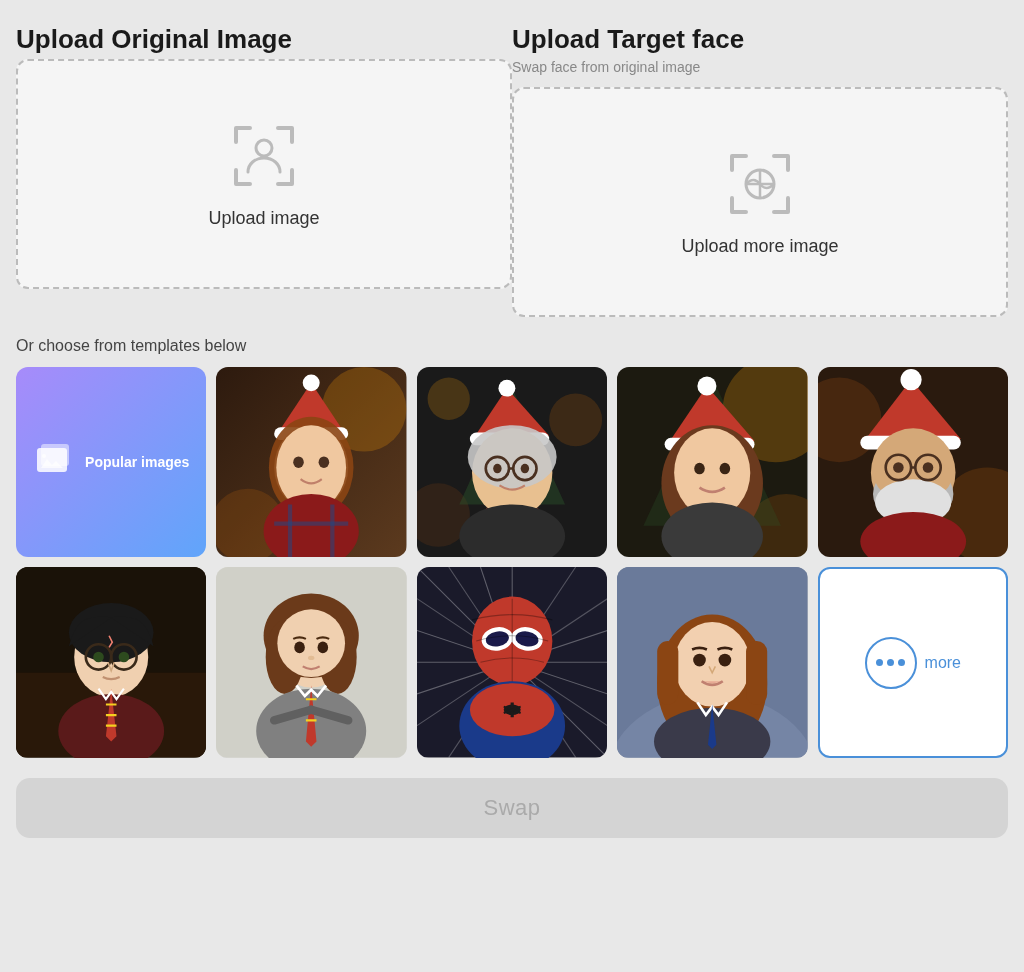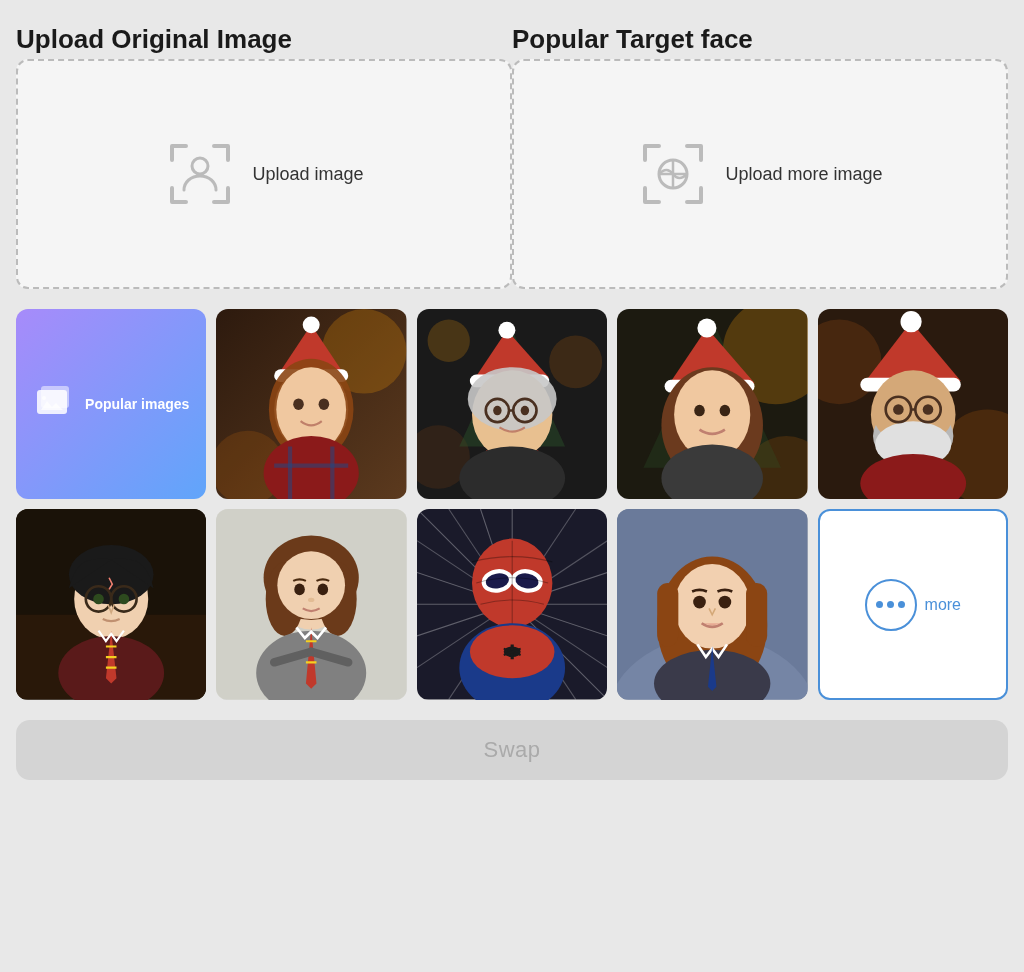--- a/index.html
+++ b/index.html
@@ -32,20 +32,21 @@
       font-size: 14px;
       color: #888;
       margin-bottom: 12px;
     }
 
     .upload-drop-zone {
       border: 2px dashed #bbb;
       border-radius: 12px;
       background: #f5f5f5;
       display: flex;
+      flex-direction: column;
       align-items: center;
       justify-content: center;
       height: 230px;
       cursor: pointer;
       gap: 16px;
     }
 
     .upload-icon {
       width: 72px;
       height: 72px;
@@ -180,40 +181,42 @@
         <path d="M22 64 L8 64 L8 50" stroke="#bbb" stroke-width="4" stroke-linecap="round" stroke-linejoin="round" fill="none"></path>
 
         <circle cx="36" cy="28" r="8" stroke="#bbb" stroke-width="3" fill="none"></circle>
         <path d="M20 52 C20 44 27 38 36 38 C45 38 52 44 52 52" stroke="#bbb" stroke-width="3" stroke-linecap="round" fill="none"></path>
       </svg>
       <span class="upload-label">Upload image</span>
     </div>
   </div>
 
   <div class="upload-panel">
-    <div class="upload-panel-title">Popular Target face</div>
+    <div class="upload-panel-title">Upload Target face</div>
+    <div class="upload-panel-subtitle">Swap face from original image</div>
     <div class="upload-drop-zone">
       <svg class="upload-icon face-scan-icon" viewBox="0 0 72 72" fill="none" xmlns="http://www.w3.org/2000/svg">
 
         <path d="M8 22 L8 8 L22 8" stroke="#bbb" stroke-width="4" stroke-linecap="round" stroke-linejoin="round" fill="none"></path>
         <path d="M50 8 L64 8 L64 22" stroke="#bbb" stroke-width="4" stroke-linecap="round" stroke-linejoin="round" fill="none"></path>
         <path d="M64 50 L64 64 L50 64" stroke="#bbb" stroke-width="4" stroke-linecap="round" stroke-linejoin="round" fill="none"></path>
         <path d="M22 64 L8 64 L8 50" stroke="#bbb" stroke-width="4" stroke-linecap="round" stroke-linejoin="round" fill="none"></path>
 
         <circle cx="36" cy="36" r="14" stroke="#bbb" stroke-width="3" fill="none"></circle>
         <path d="M22 36 Q30 28 36 36 Q42 44 50 36" stroke="#bbb" stroke-width="2.5" fill="none"></path>
         <line x1="36" y1="22" x2="36" y2="50" stroke="#bbb" stroke-width="2.5"></line>
         <line x1="22" y1="36" x2="50" y2="36" stroke="#bbb" stroke-width="2.5"></line>
       </svg>
       <span class="upload-label">Upload more image</span>
     </div>
   </div>
 </div>
 
 <div class="templates-section">
+  <div class="templates-label">Or choose from templates below</div>
 
   <div class="templates-grid">
 
     <div class="popular-images-tile">
       <span class="pi-icon">
         <svg width="44" height="40" viewBox="0 0 44 40" fill="none" xmlns="http://www.w3.org/2000/svg">
 
           <rect x="8" y="6" width="28" height="22" rx="3" fill="rgba(255,255,255,0.5)"></rect>
 
           <rect x="4" y="10" width="30" height="24" rx="3" fill="white" opacity="0.85"></rect>

